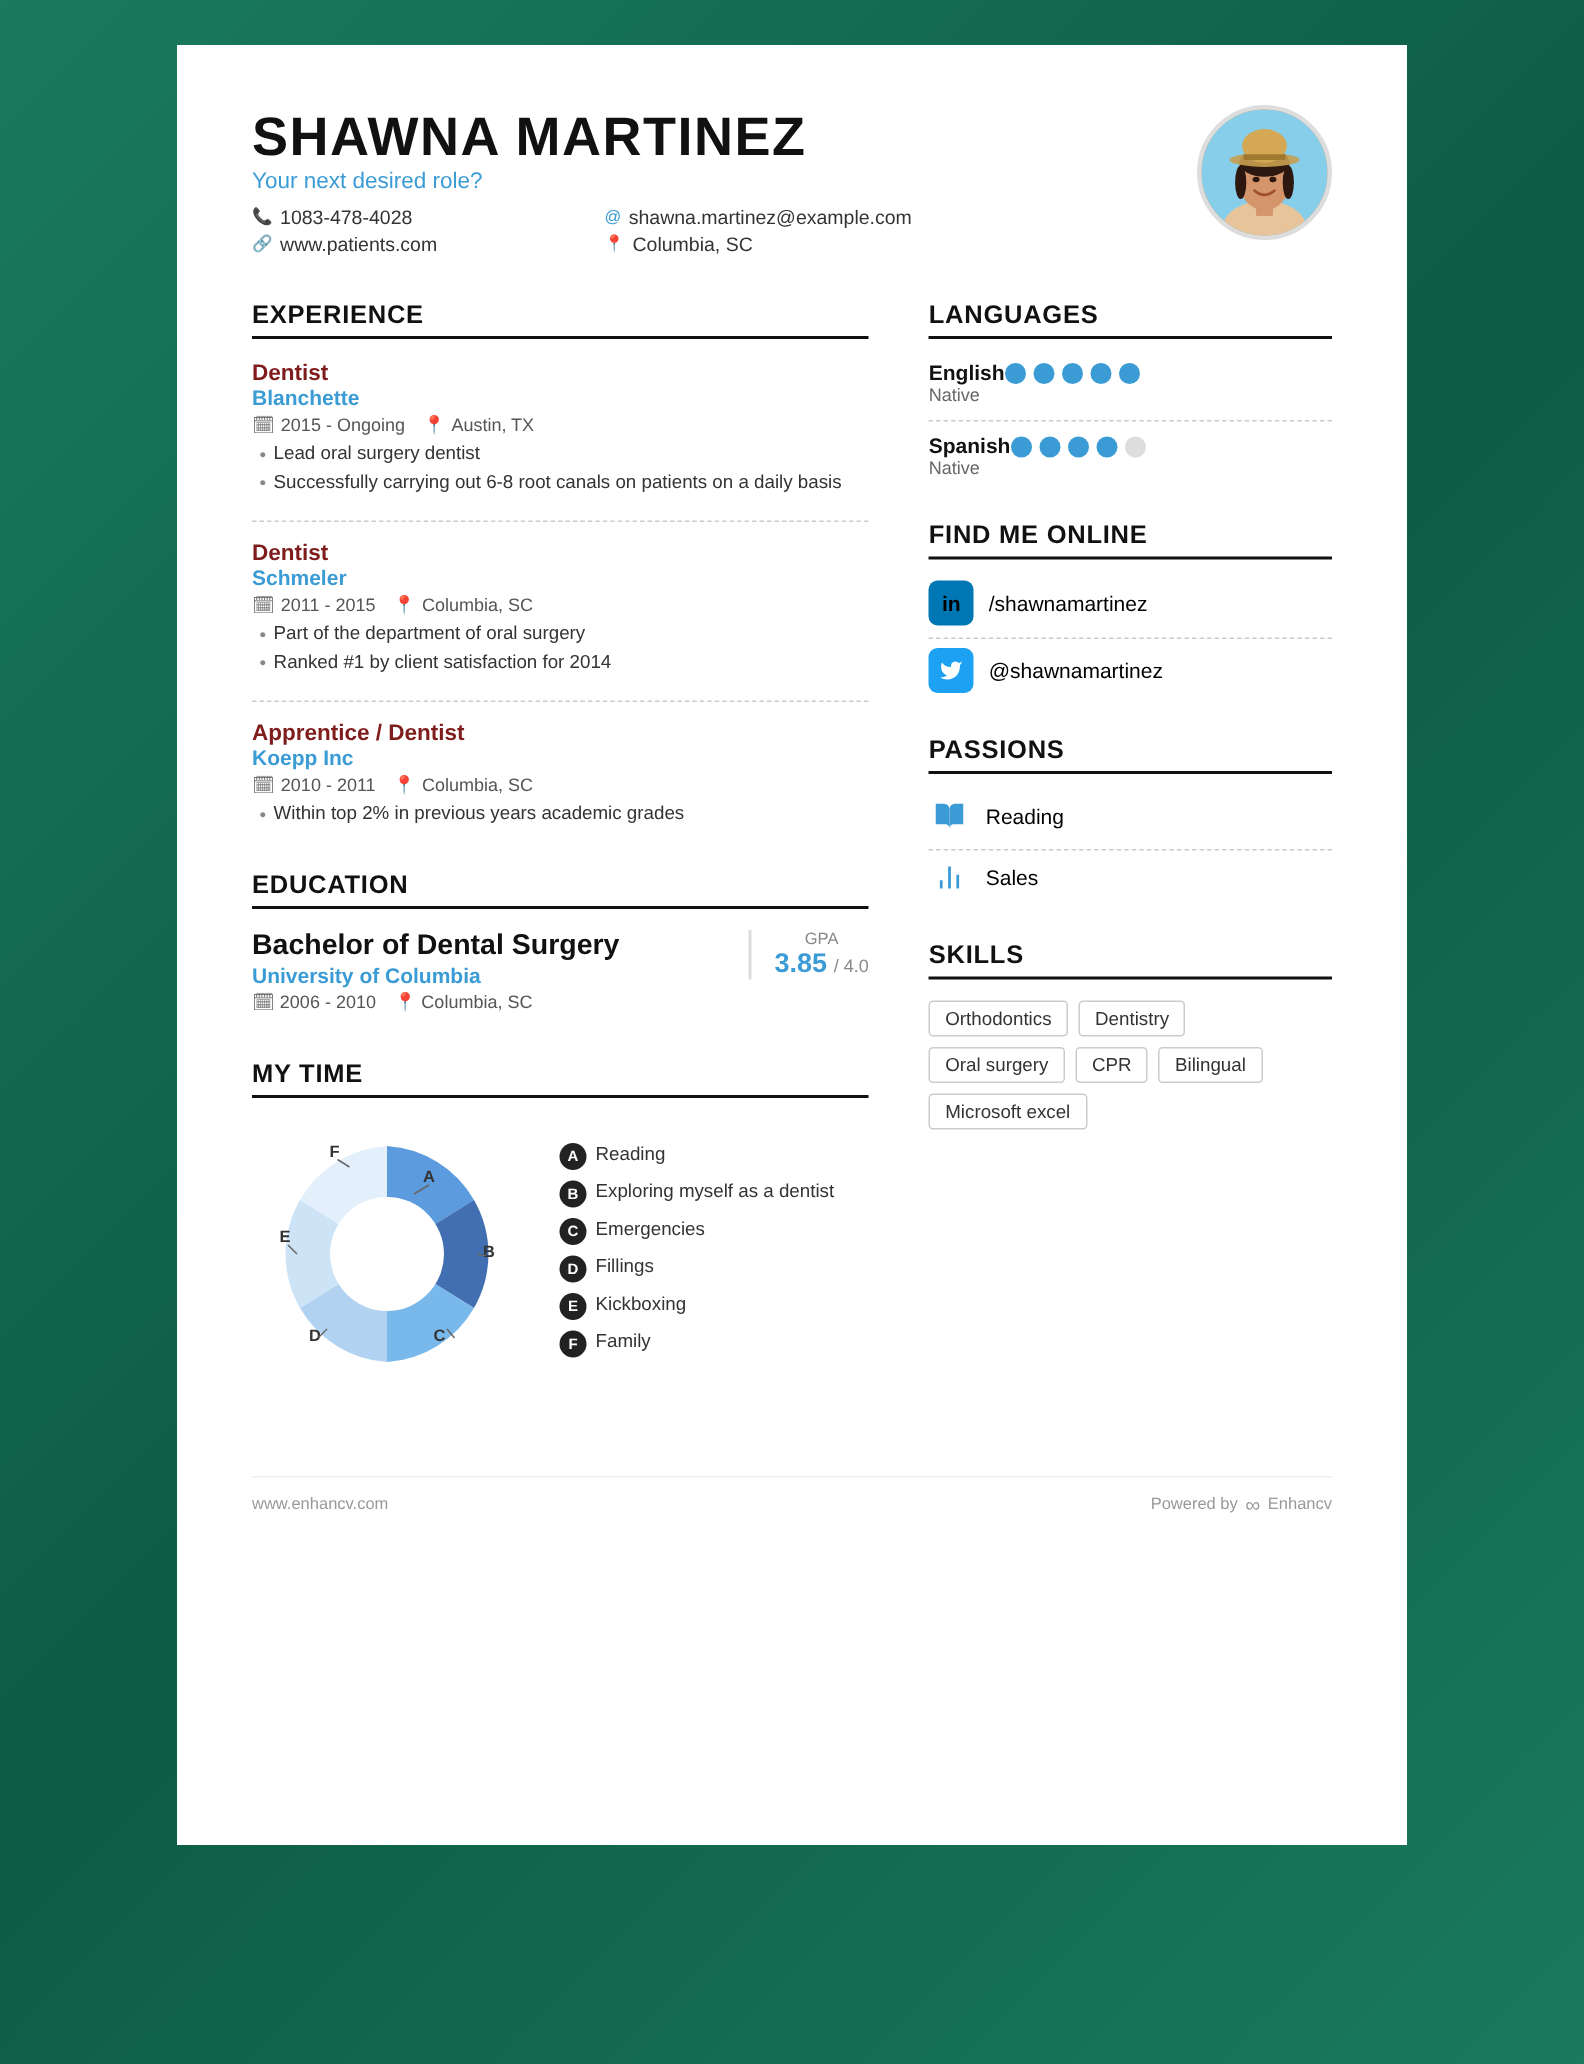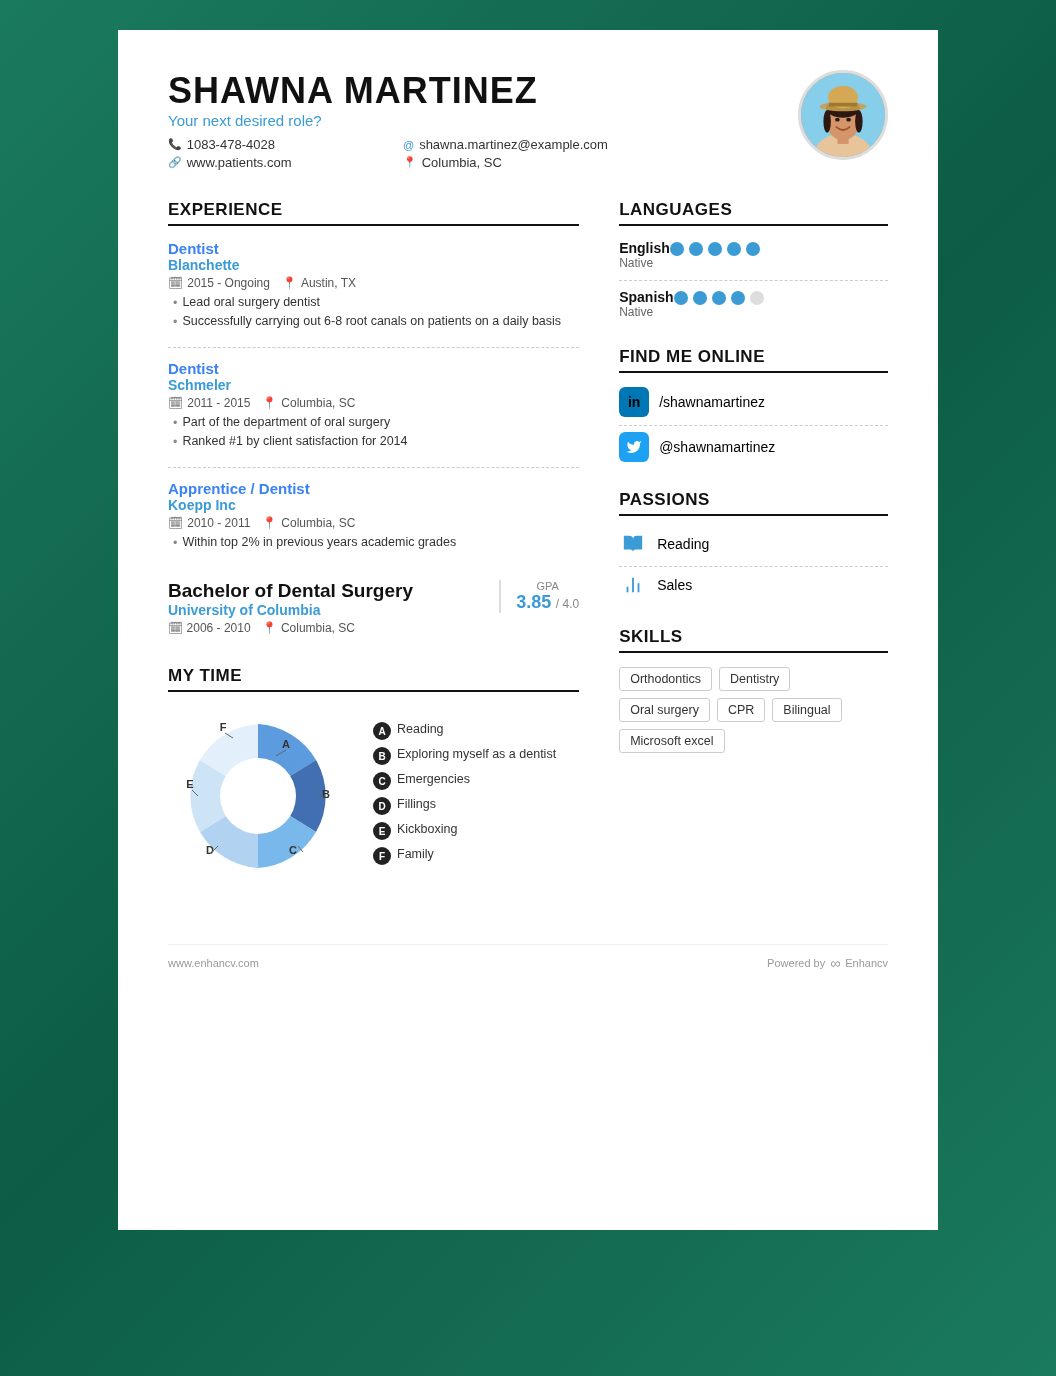--- a/index.html
+++ b/index.html
@@ -81,21 +81,21 @@
       text-transform: uppercase;
       color: #111;
       border-bottom: 2.5px solid #111;
       padding-bottom: 4px;
       margin-bottom: 14px;
       letter-spacing: 0.5px;
     }
 
     
     .exp-item { margin-bottom: 16px; }
-    .exp-title { font-size: 15px; font-weight: bold; color: #3b82f6; }
+    .exp-title { font-size: 15px; font-weight: bold; color: #7f1d1d; }
     .exp-company { color: #3a9bd5; font-size: 14px; font-weight: bold; }
     .exp-meta {
       display: flex;
       align-items: center;
       gap: 12px;
       font-size: 12px;
       color: #555;
       margin: 3px 0;
     }
     .exp-meta span { display: flex; align-items: center; gap: 4px; }
@@ -389,20 +389,21 @@
               Columbia, SC
             </span>
           </div>
           <ul class="exp-bullets">
             <li>Within top 2% in previous years academic grades</li>
           </ul>
         </div>
       </div>
 
       <div class="section">
+        <div class="section-title">EDUCATION</div>
         <div class="edu-item">
           <div class="edu-main">
             <div class="edu-title">Bachelor of Dental Surgery</div>
             <div class="edu-school">University of Columbia</div>
             <div class="edu-meta">
               <span>
                 <span>🗓</span>
                 2006 - 2010
               </span>
               <span>

